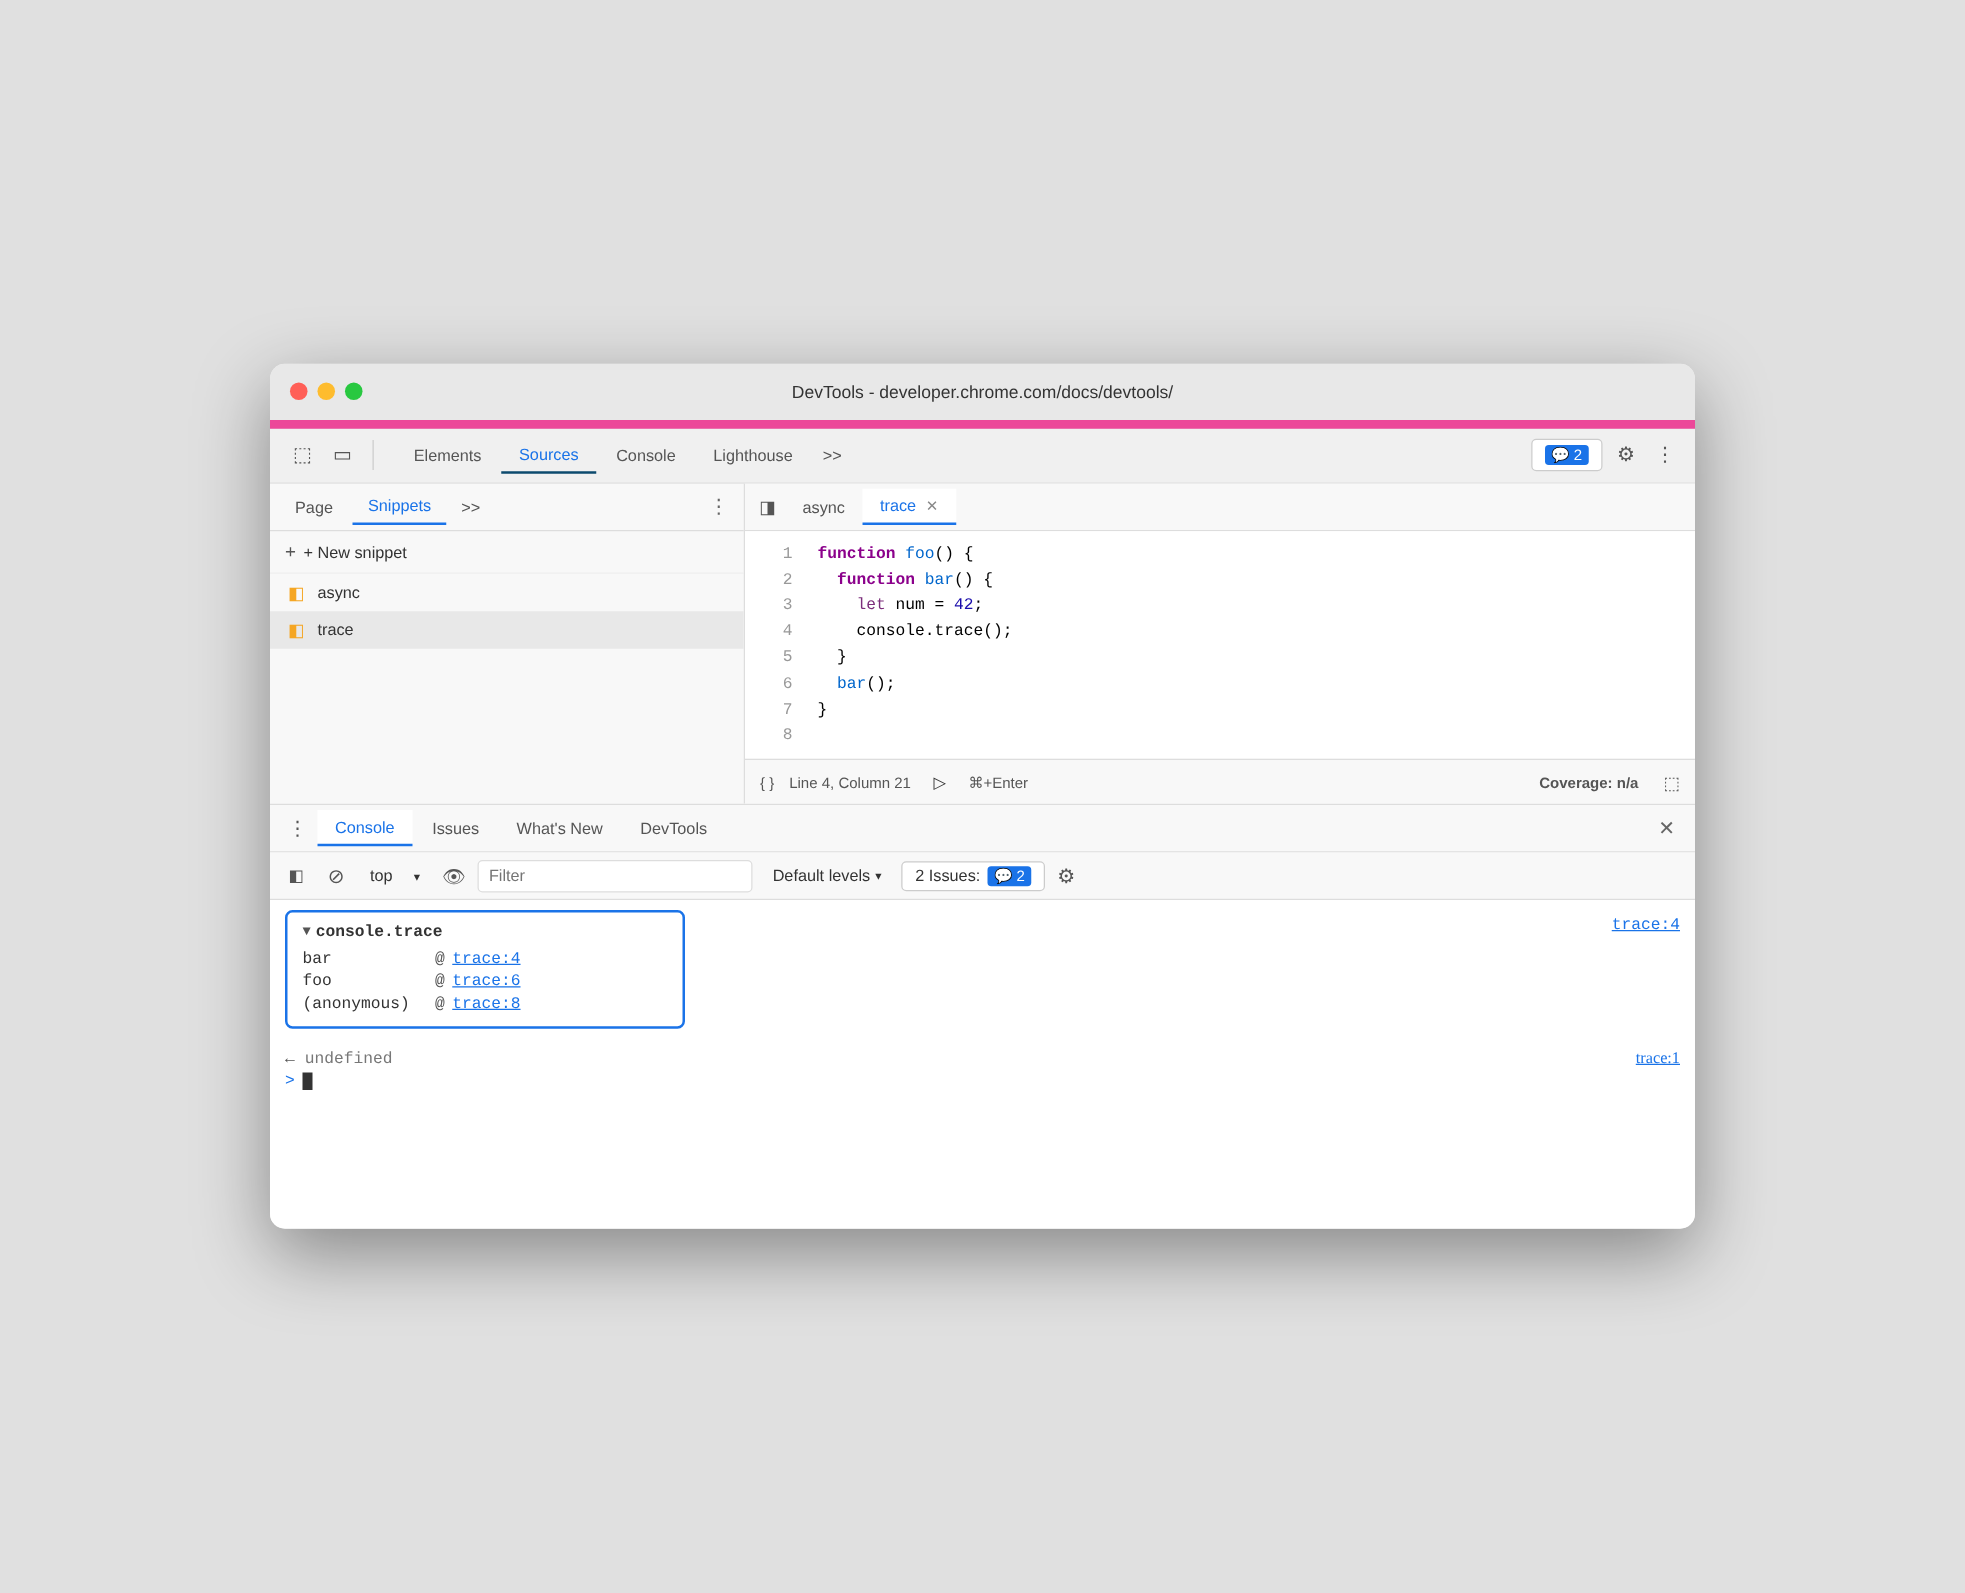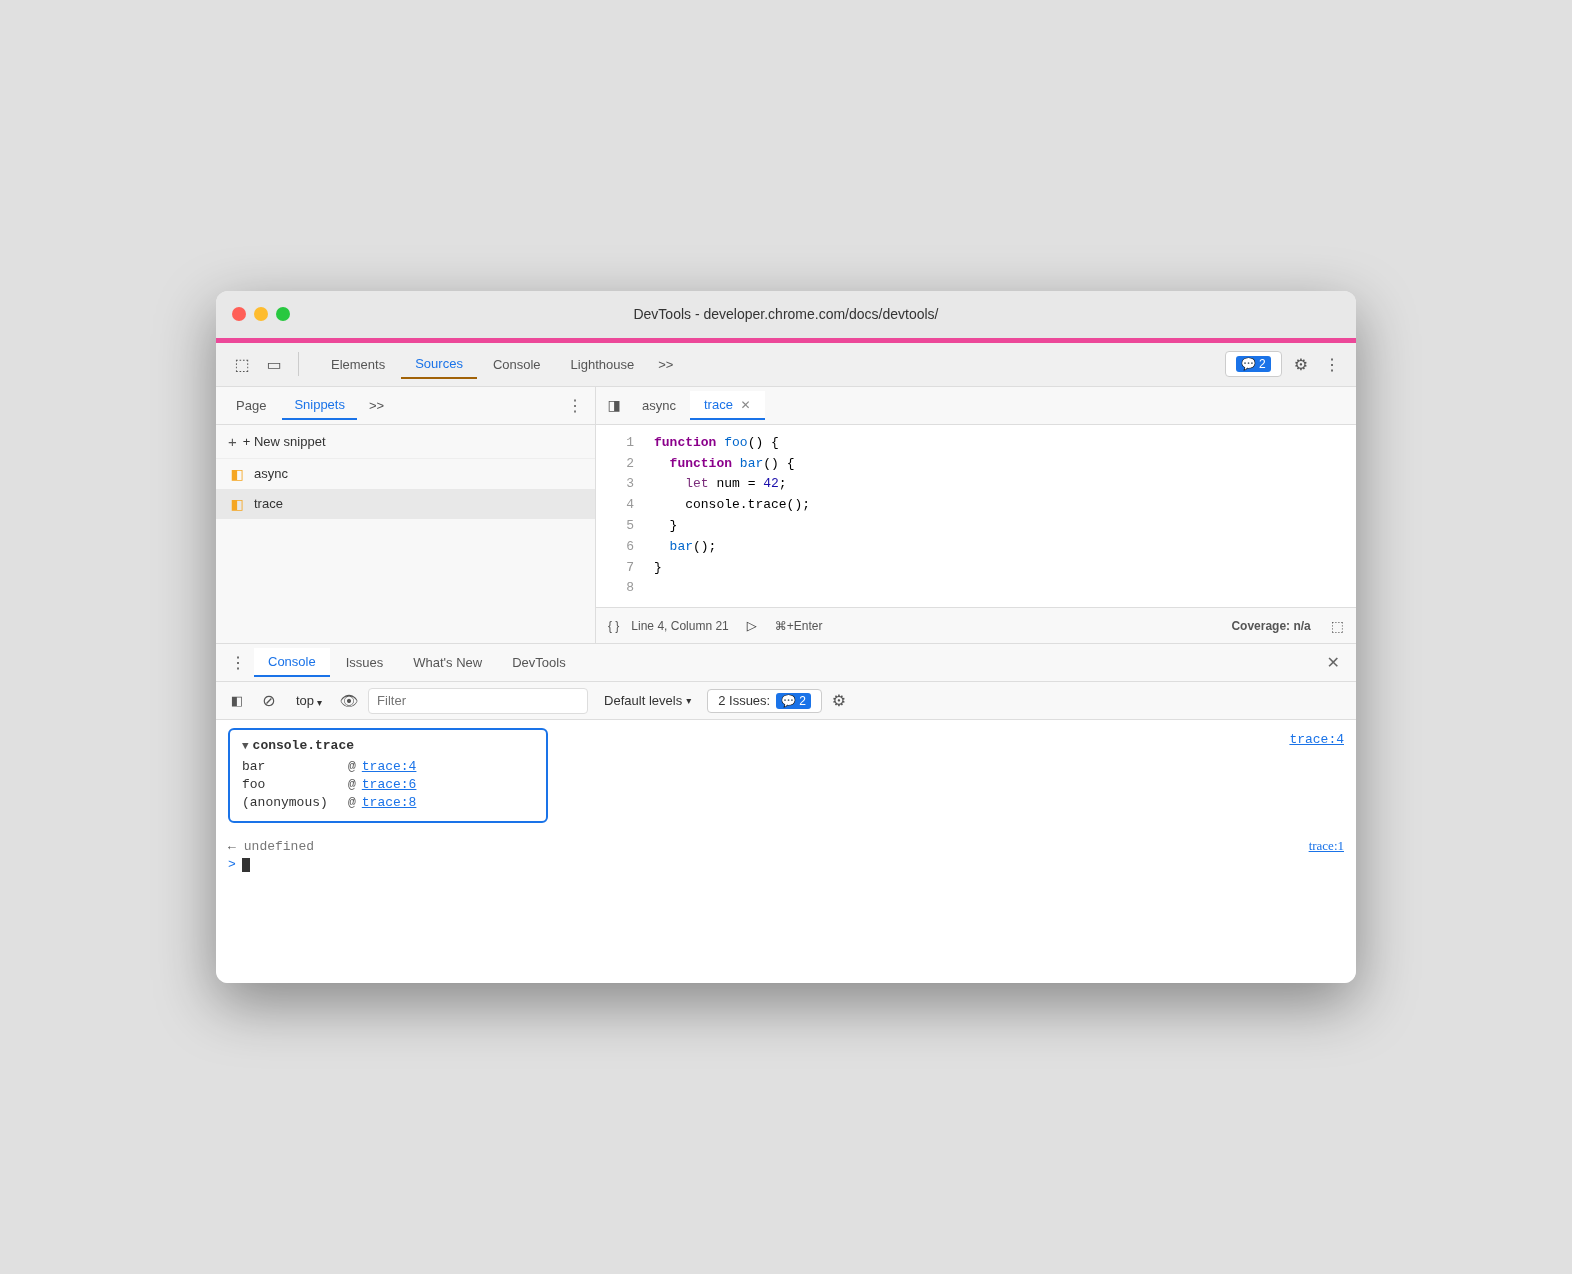--- a/index.html
+++ b/index.html
@@ -18,21 +18,21 @@
       box-shadow: 0 20px 60px rgba(0,0,0,0.4);
       overflow: hidden;
     }
     
     .title-bar {
       background: #e8e8e8;
       height: 52px;
       display: flex;
       align-items: center;
       padding: 2px 16px;
-      border-bottom: 5px solid #ec4899;
+      border-bottom: 7px solid #ec4899;
       position: relative;
     }
     .traffic-lights {
       display: flex;
       gap: 8px;
     }
     .traffic-light {
       width: 14px;
       height: 14px;
       border-radius: 50%;
@@ -83,21 +83,21 @@
       padding: 6px 14px;
       font-size: 13px;
       color: #555;
       cursor: pointer;
       border-radius: 4px;
       border: none;
       background: none;
     }
     .main-tab.active {
       color: #1a73e8;
-      border-bottom: 2px solid #a16207;
+      border-bottom: 2px solid #0c4a6e;
       border-radius: 0;
       font-weight: 500;
       text-align: right;
     }
     .main-tab-more {
       padding: 6px 8px;
       font-size: 13px;
       color: #555;
       cursor: pointer;
       border: none;
@@ -395,21 +395,21 @@
       cursor: pointer;
       display: flex;
       align-items: center;
       justify-content: center;
       color: #555;
       font-size: 13px;
     }
     .top-select {
       display: flex;
       align-items: flex-end;
-      gap: 3px;
+      gap: 17px;
       padding: 3px 8px;
       border: none;
       background: none;
       cursor: pointer;
       font-size: 13px;
       color: #333;
       border-radius: 4px;
     }
     .filter-input {
       flex: 1;

